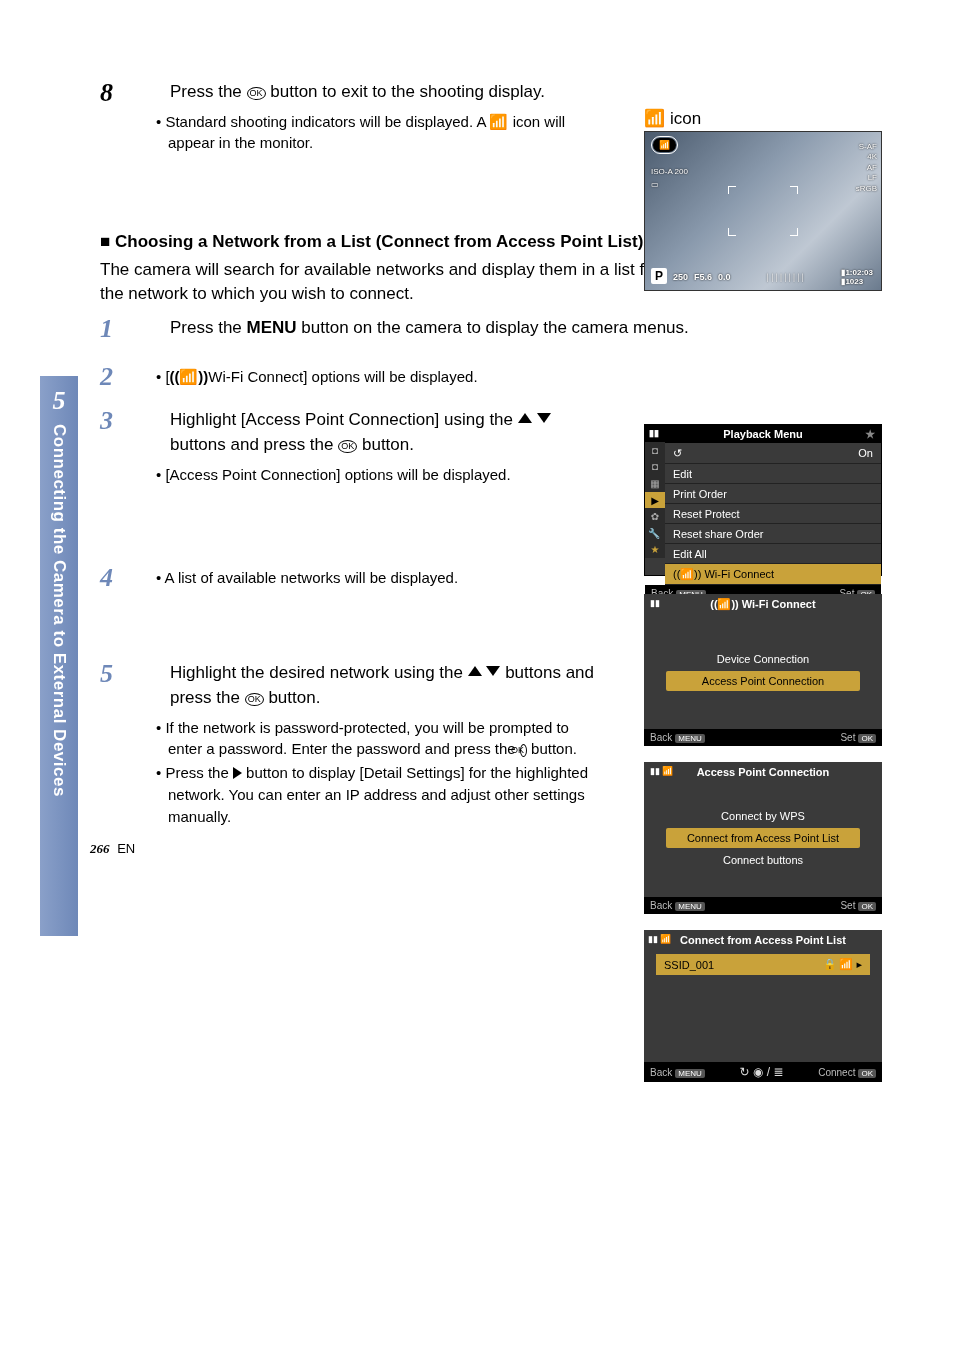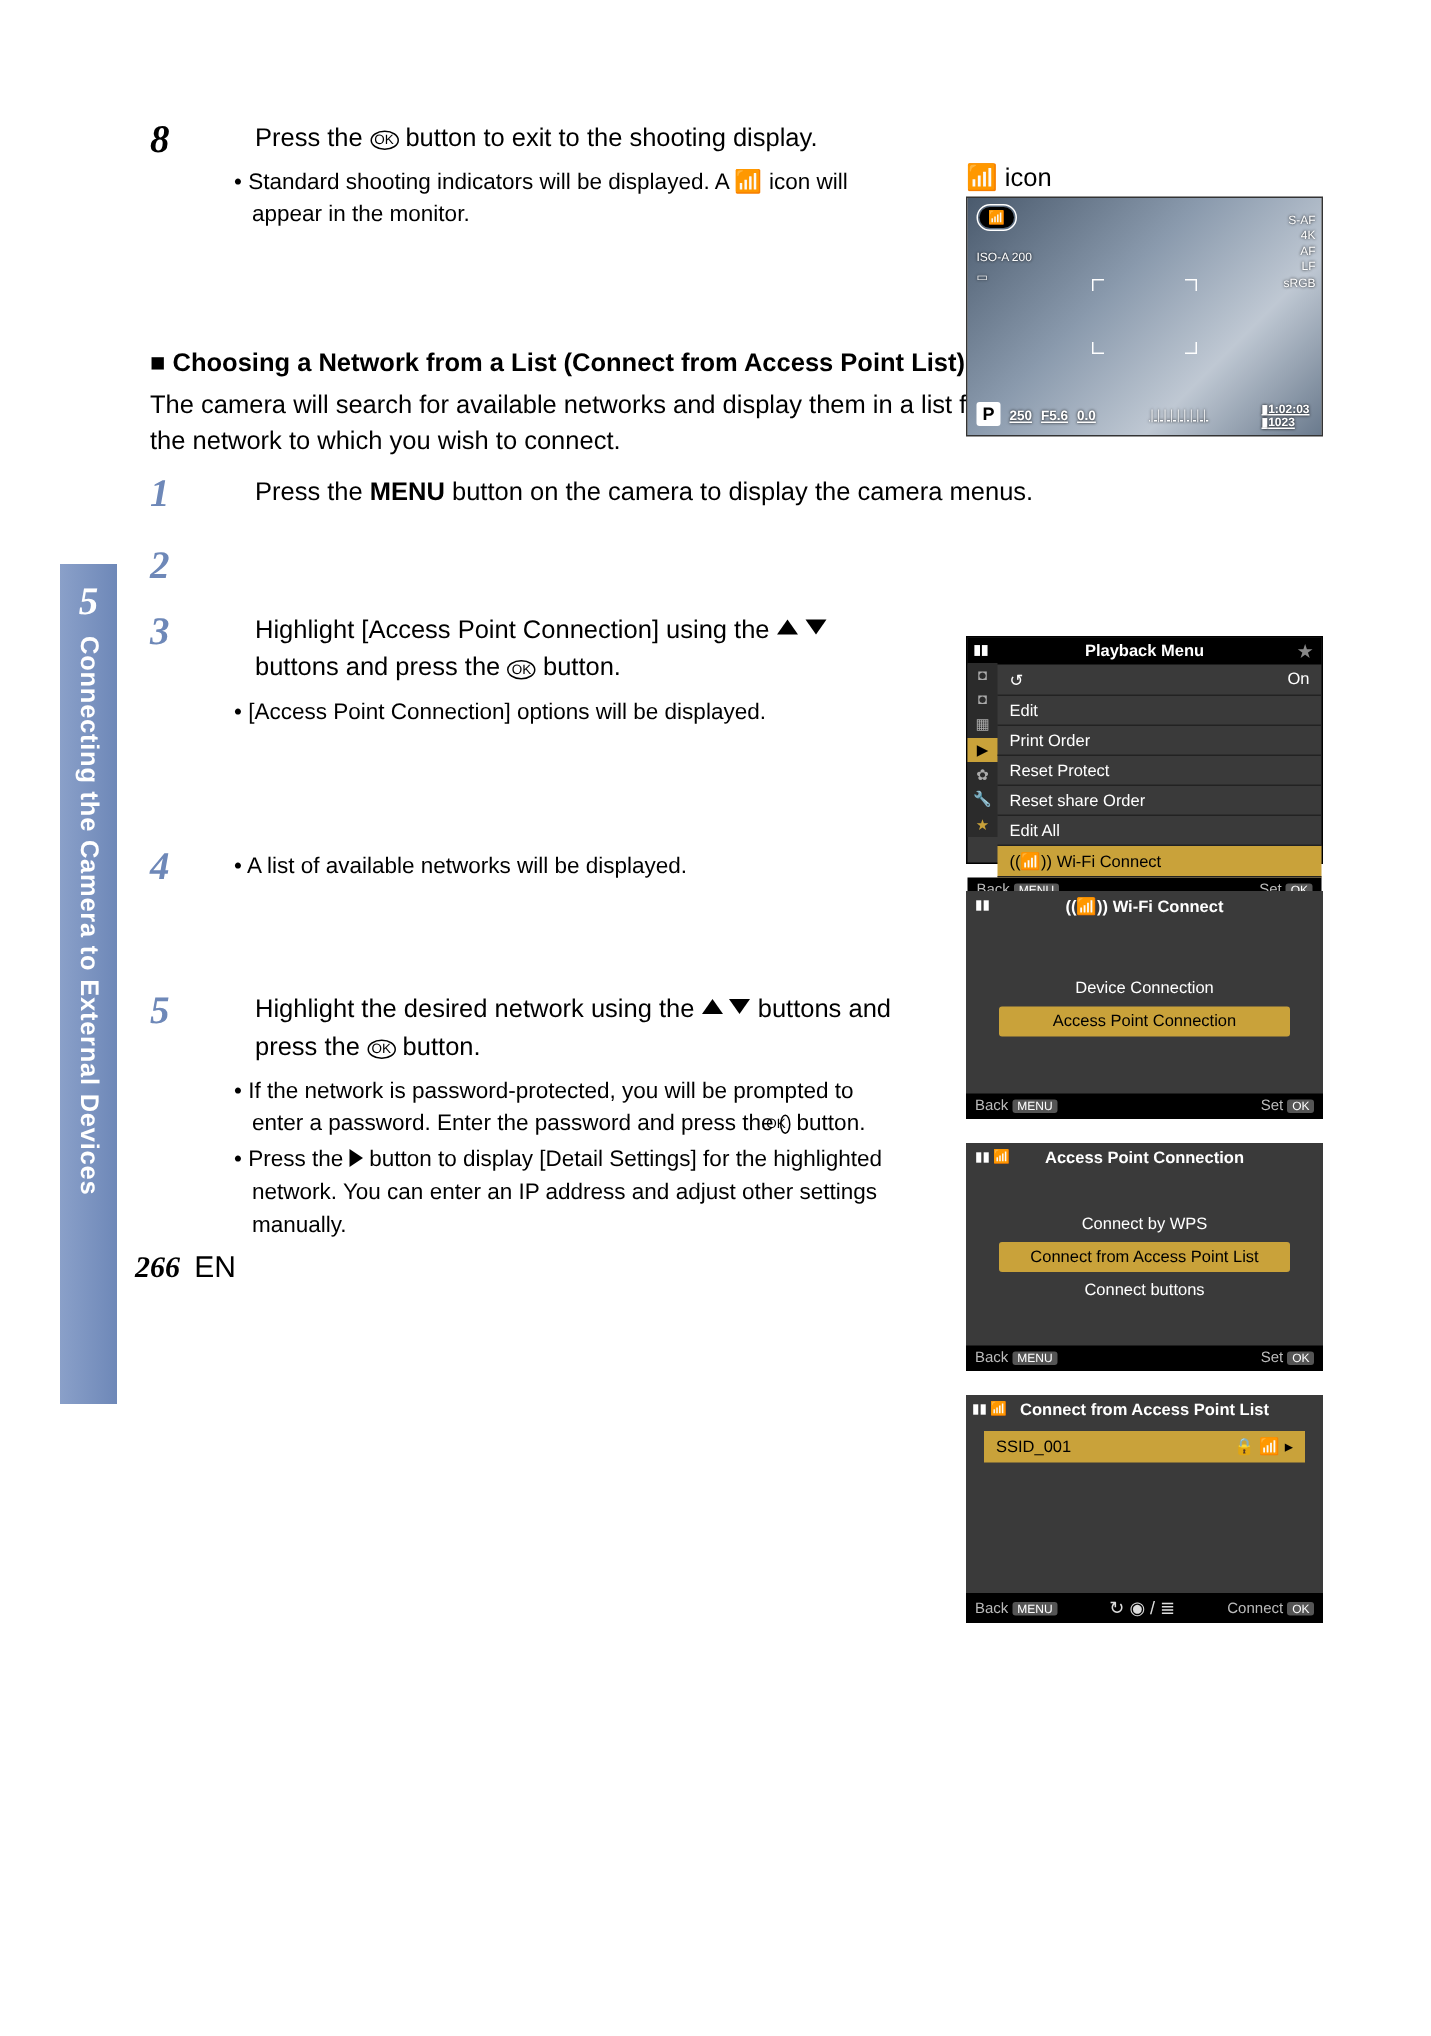--- a/index.html
+++ b/index.html
@@ -147,21 +147,21 @@
     background: linear-gradient(135deg,#4a5a6d 0%, #8a9aad 40%, #bfc8d3 70%, #6a7a8d 100%);
     position: relative;
     border: 1px solid #333;
   }
   .shoot-img .wifi-badge {
     position:absolute; top:6px; left:8px;
     background:#000; color:#fff; font-size:9px; padding:2px 6px; border-radius:8px;
   }
   .shoot-img .wifi-badge::before { content:""; position:absolute; left:-2px; top:-2px; right:-2px; bottom:-2px; border:1.5px solid #fff; border-radius:10px; }
   .shoot-img .p-badge { position:absolute; bottom:6px; left:6px; width:16px;height:16px;background:#fff;color:#000;font-weight:bold;font-size:12px;text-align:center;line-height:16px;border-radius:2px; }
-  .shoot-img .bottom-line { position:absolute; bottom:4px; left:28px; right:8px; color:#fff; font-size:9px; font-weight:bold; text-shadow:0 0 2px #000; display:flex; gap:6px; align-items:center;text-decoration:underline;}
+  .shoot-img .bottom-line { position:absolute; bottom:4px; left:28px; right:8px; color:#fff; font-size:9px; font-weight:bold; text-shadow:0 0 2px #000; display:flex; gap:6px; align-items:center;}
   .shoot-img .right-stack { position:absolute; right:4px; top:10px; color:#fff; font-size:8px; text-align:right; line-height:1.3; text-shadow:0 0 2px #000;}
   .shoot-img .left-stack { position:absolute; left:6px; top:34px; color:#fff; font-size:8px; line-height:1.6; text-shadow:0 0 2px #000;}
   .shoot-img .focus-marks { position:absolute; left:50%; top:50%; transform:translate(-50%,-50%); width:70px; height:50px; }
   .shoot-img .focus-marks span { position:absolute; width:8px; height:8px; border-top:1.5px solid #fff; border-left:1.5px solid #fff; }
   .shoot-img .focus-marks .tl { left:0; top:0; }
   .shoot-img .focus-marks .tr { right:0; top:0; transform:scaleX(-1);}
   .shoot-img .focus-marks .bl { left:0; bottom:0; transform:scaleY(-1);}
   .shoot-img .focus-marks .br { right:0; bottom:0; transform:scale(-1,-1);}
 
   .menu-screen {
@@ -216,21 +216,21 @@
   .net-list .entry {
     position:absolute; top:24px; left:12px; right:12px;
     background:#c9a23a; color:#000; padding:4px 8px;
     display:flex; justify-content:space-between; align-items:center;
   }
   .net-list .entry .icons { font-size:11px; }
   .net-list .foot { position:absolute; bottom:0; left:0; right:0; background:#000; display:flex; justify-content:space-between; padding:3px 6px; font-size:10px; color:#bbb; align-items:center;}
   .net-list .foot .mid { font-size:12px; color:#ddd; }
   .net-list .foot .btn { background:#555; color:#fff; font-size:8px; padding:0 3px; border-radius:2px; margin-left:3px;}
 
-  .page-num { position:absolute; bottom:30px; left:90px; font-size:20px; }
+  .page-num { position:absolute; bottom:30px; left:90px; font-size:13px; }
   .page-num .pn { font-weight:bold; font-style:italic; font-family:"Times New Roman",serif; }
   .page-num .lang { margin-left:4px; }
 </style>
 </head>
 <body>
 
 <div class="page">
 
   <div class="side-tab">
     <div class="chapter-num">5</div>
@@ -349,20 +349,21 @@
           <span><span>Back</span><span class="btn">MENU</span></span>
           <span><span>Set</span><span class="btn">OK</span></span>
         </div>
       </div>
     </div>
 
     <div class="step-row">
       <div class="step-num" style="color:#6e88b8">2</div>
       <div class="step-body" style="max-width:460px">
         <ul class="bullets">
+          <li><span>[</span><span class="wifi-glyph">((📶))</span><span>Wi-Fi Connect] options will be displayed.</span></li>
         </ul>
       </div>
     </div>
 
     <div class="right-col" style="top:594px">
       <div class="simple-screen">
         <div class="batt">▮▮</div>
         <div class="topline"><span>((📶))</span> <span>Wi-Fi Connect</span></div>
         <div class="opts">
           <div class="opt">Device Connection</div>

